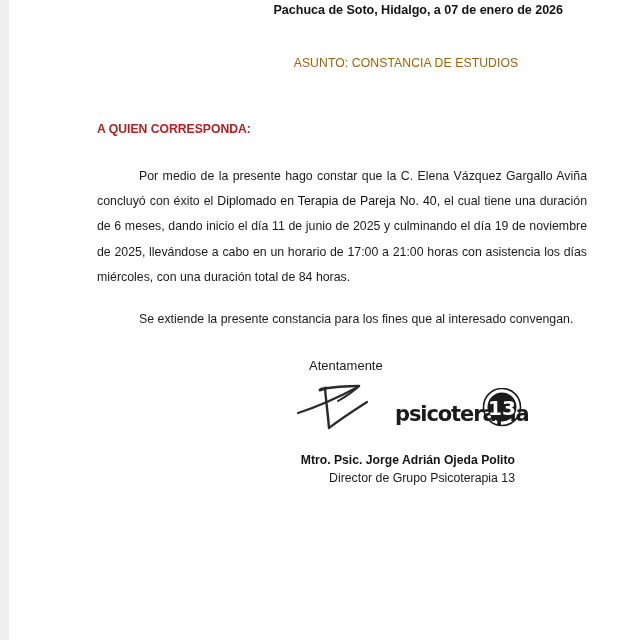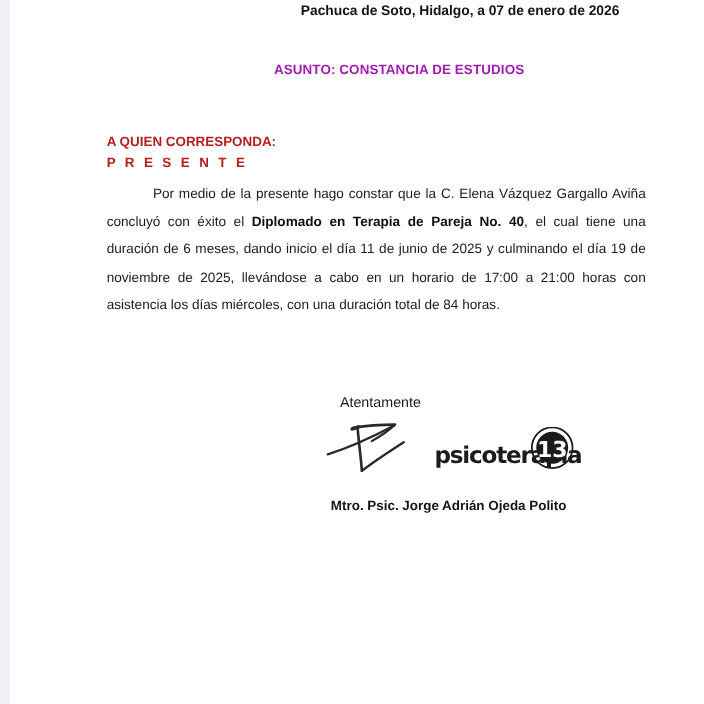--- a/index.html
+++ b/index.html
@@ -46,25 +46,25 @@
     letter-spacing: -0.05px;
     color: #141414;
   }
 
   
   .subject-line {
     position: absolute;
     top: 56px;
     left: 240px;
     width: 314px;
-    text-align: left;
+    text-align: center;
     font-size: 12.2px;
-    font-weight: bold;
+    font-weight: normal;
     letter-spacing: 0.1px;
-    color: #a21caf;
+    color: #a16207;
   }
 
   
   .addressee {
     position: absolute;
     top: 120px;
     left: 88px;
     font-size: 12.2px;
     font-weight: bold;
     line-height: 19px;
@@ -89,21 +89,21 @@
     text-justify: inter-word;
     text-indent: 42px;
     margin: 0;
     color: #1b1b1b;
   }
   .para.p2 {
     margin-top: 17px;
     text-align: left;
   }
   .para b {
-    font-weight: bold;
+    font-weight: normal;
     color: #0f0f0f;
   }
 
   
   .closing {
     position: absolute;
     top: 358px;
     left: 300px;
     font-size: 13px;
     color: #1b1b1b;
@@ -157,26 +157,26 @@
 <div class="scan-edge-left"></div>
 
 <div class="page">
 
   <div class="date-line">Pachuca de Soto, Hidalgo, a 07 de enero de 2026</div>
 
   <div class="subject-line">ASUNTO: CONSTANCIA DE ESTUDIOS</div>
 
   <div class="addressee">
     <span>A QUIEN CORRESPONDA:</span>
-    <span class="present">P R E S E N T E</span>
   </div>
 
   <div class="body-block">
     <p class="para p1"><span>Por medio de la presente hago constar que la C. Elena Vázquez Gargallo Aviña concluyó con éxito el </span><b>Diplomado en Terapia de Pareja No. 40</b><span>, el cual tiene una duración de 6 meses, dando inicio el día 11 de junio de 2025 y culminando el día 19 de noviembre de 2025, llevándose a cabo en un horario de 17:00 a 21:00 horas con asistencia los días miércoles, con una duración total de 84 horas.</span></p>
 
+    <p class="para p2">Se extiende la presente constancia para los fines que al interesado convengan.</p>
   </div>
 
   <div class="closing">Atentamente</div>
 
   <div class="signature-mark">
     <svg width="100" height="58" viewBox="0 0 100 58" xmlns="http://www.w3.org/2000/svg">
       <g fill="none" stroke="#2a2a2a" stroke-linecap="round" stroke-linejoin="round">
         <path d="M3 30 C 22 24, 44 14, 63 4" stroke-width="2.2"></path>
         <path d="M26 6 C 38 4, 52 3, 64 3" stroke-width="2.6"></path>
         <path d="M30 5 C 31 18, 33 32, 34 45" stroke-width="2.4"></path>
@@ -191,15 +191,16 @@
     <svg width="134" height="46" viewBox="0 0 134 46" xmlns="http://www.w3.org/2000/svg">
       <text x="0" y="33" font-family="'DejaVu Sans', sans-serif" font-size="21" font-weight="bold" letter-spacing="-1.1" fill="#1b1b1b">psicoterapia</text>
       <circle cx="107" cy="19" r="18.5" fill="none" stroke="#1b1b1b" stroke-width="1.6"></circle>
       <circle cx="107" cy="19" r="14.5" fill="#1b1b1b"></circle>
       <text x="107" y="27" text-anchor="middle" font-family="'DejaVu Sans', sans-serif" font-size="20" font-weight="bold" fill="#ffffff">13</text>
     </svg>
   </div>
 
   <div class="signer">
     <span class="signer-name">Mtro. Psic. Jorge Adrián Ojeda Polito</span>
+    <span class="signer-title">Director de Grupo Psicoterapia 13</span>
   </div>
 
 </div>
 
 </body></html>

